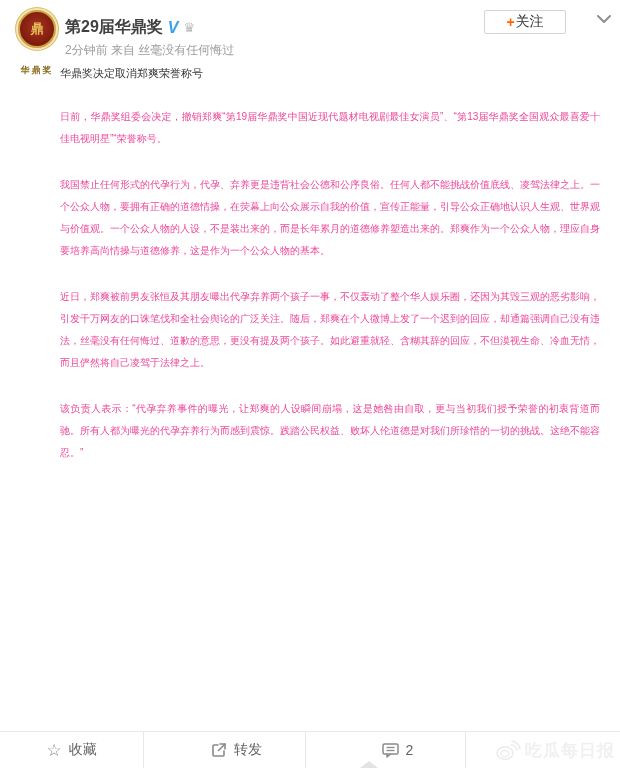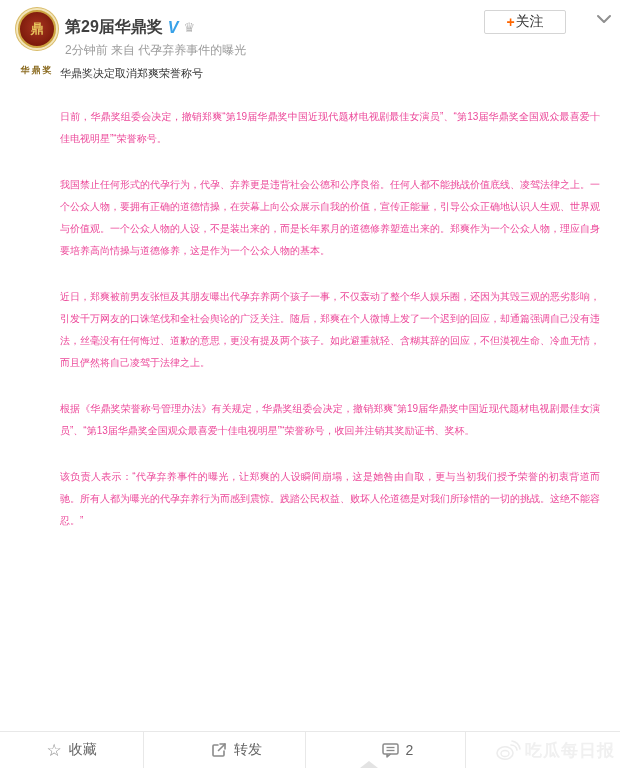--- a/index.html
+++ b/index.html
@@ -74,40 +74,39 @@
   </div>
   <div class="caption">华鼎奖</div>
 </div>
 
 <div class="user-line">
   <span class="username">第29届华鼎奖</span>
   <span class="v-badge">V</span>
   <span class="vip-icon">♛</span>
 </div>
 
-<div class="meta">2分钟前 来自 代孕弃养事件的曝光</div>
+<div class="meta">2分钟前 来自 丝毫没有任何悔过</div>
 
 <div class="follow-btn">
   <span class="plus">+</span>
   <span>关注</span>
 </div>
 
 <div class="chevron">
   <svg width="16" height="10" viewBox="0 0 16 10" class="icon-svg">
     <polyline points="2,2 8,8 14,2" fill="none" stroke="#8f8f8f" stroke-width="2" stroke-linecap="round" stroke-linejoin="round"></polyline>
   </svg>
 </div>
 
 <div class="post-title">华鼎奖决定取消郑爽荣誉称号</div>
 
 <div class="post-body">
   <p>日前，华鼎奖组委会决定，撤销郑爽“第19届华鼎奖中国近现代题材电视剧最佳女演员”、“第13届华鼎奖全国观众最喜爱十佳电视明星”“荣誉称号。</p>
   <p>我国禁止任何形式的代孕行为，代孕、弃养更是违背社会公德和公序良俗。任何人都不能挑战价值底线、凌驾法律之上。一个公众人物，要拥有正确的道德情操，在荧幕上向公众展示自我的价值，宣传正能量，引导公众正确地认识人生观、世界观与价值观。一个公众人物的人设，不是装出来的，而是长年累月的道德修养塑造出来的。郑爽作为一个公众人物，理应自身要培养高尚情操与道德修养，这是作为一个公众人物的基本。</p>
   <p>近日，郑爽被前男友张恒及其朋友曝出代孕弃养两个孩子一事，不仅轰动了整个华人娱乐圈，还因为其毁三观的恶劣影响，引发千万网友的口诛笔伐和全社会舆论的广泛关注。随后，郑爽在个人微博上发了一个迟到的回应，却通篇强调自己没有违法，丝毫没有任何悔过、道歉的意思，更没有提及两个孩子。如此避重就轻、含糊其辞的回应，不但漠视生命、冷血无情，而且俨然将自己凌驾于法律之上。</p>
-  <p>根据《华鼎奖荣誉称号管理办法》有关规定，华鼎奖组委会决定，撤销郑爽“第19届华鼎奖中国近现代题材电视剧最佳女演员”、“第13届华鼎奖全国观众最喜爱十佳电视明星”“荣誉称号，收回并注销其奖励证书、奖杯。</p>
   <p>该负责人表示：“代孕弃养事件的曝光，让郑爽的人设瞬间崩塌，这是她咎由自取，更与当初我们授予荣誉的初衷背道而驰。所有人都为曝光的代孕弃养行为而感到震惊。践踏公民权益、败坏人伦道德是对我们所珍惜的一切的挑战。这绝不能容忍。”</p>
 </div>
 
 <div class="action-bar">
   <div class="action a1">
     <span class="star-glyph">☆</span>
     <span>收藏</span>
   </div>
   <div class="action a2">
     <svg class="icon-svg" width="16" height="16" viewBox="0 0 16 16">

